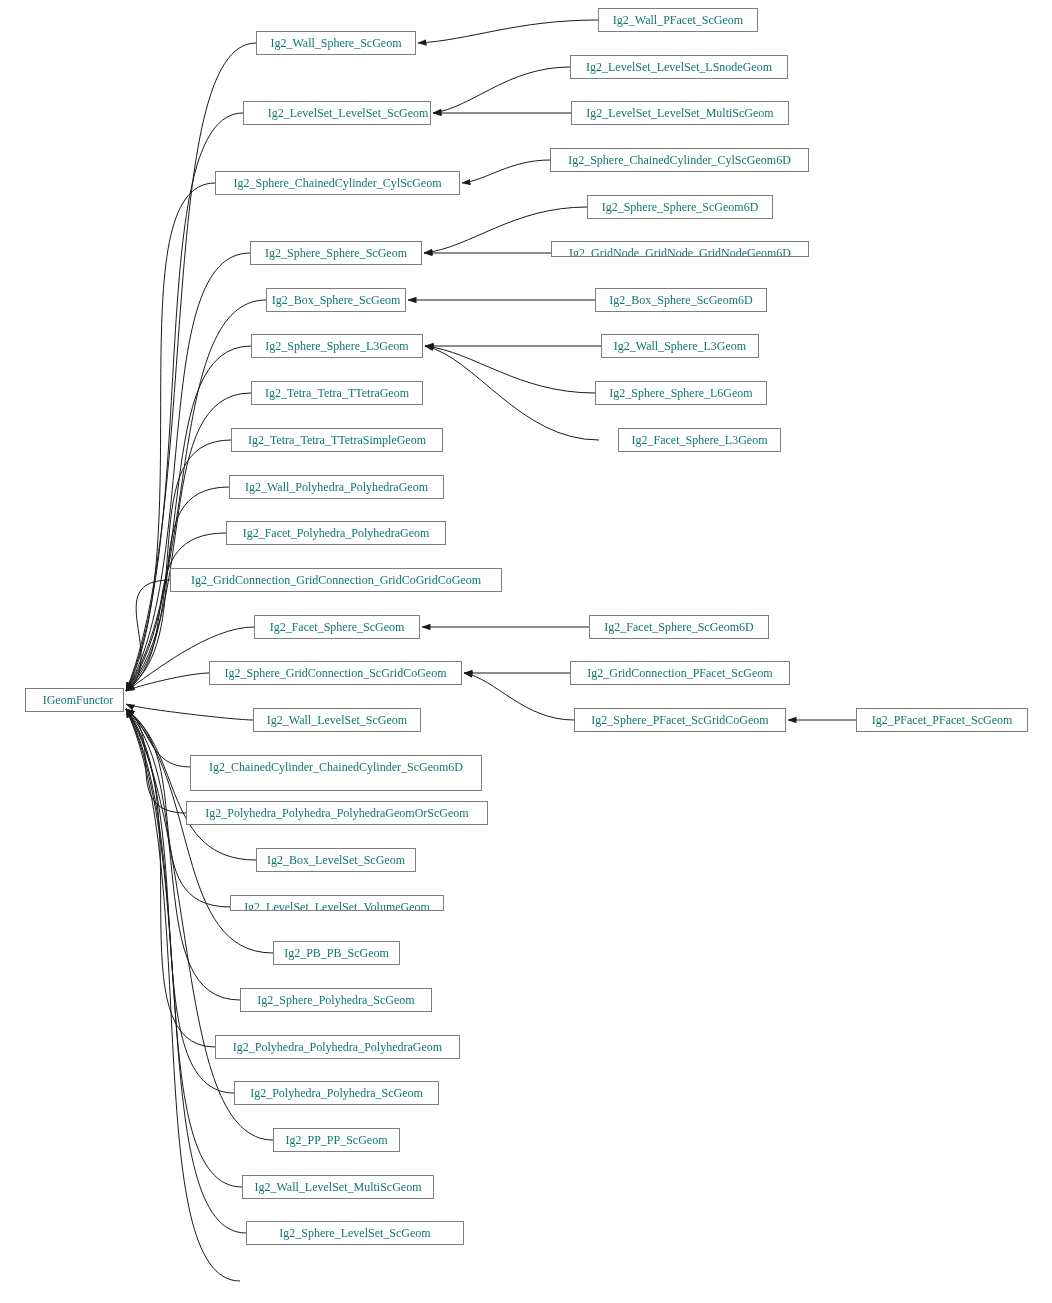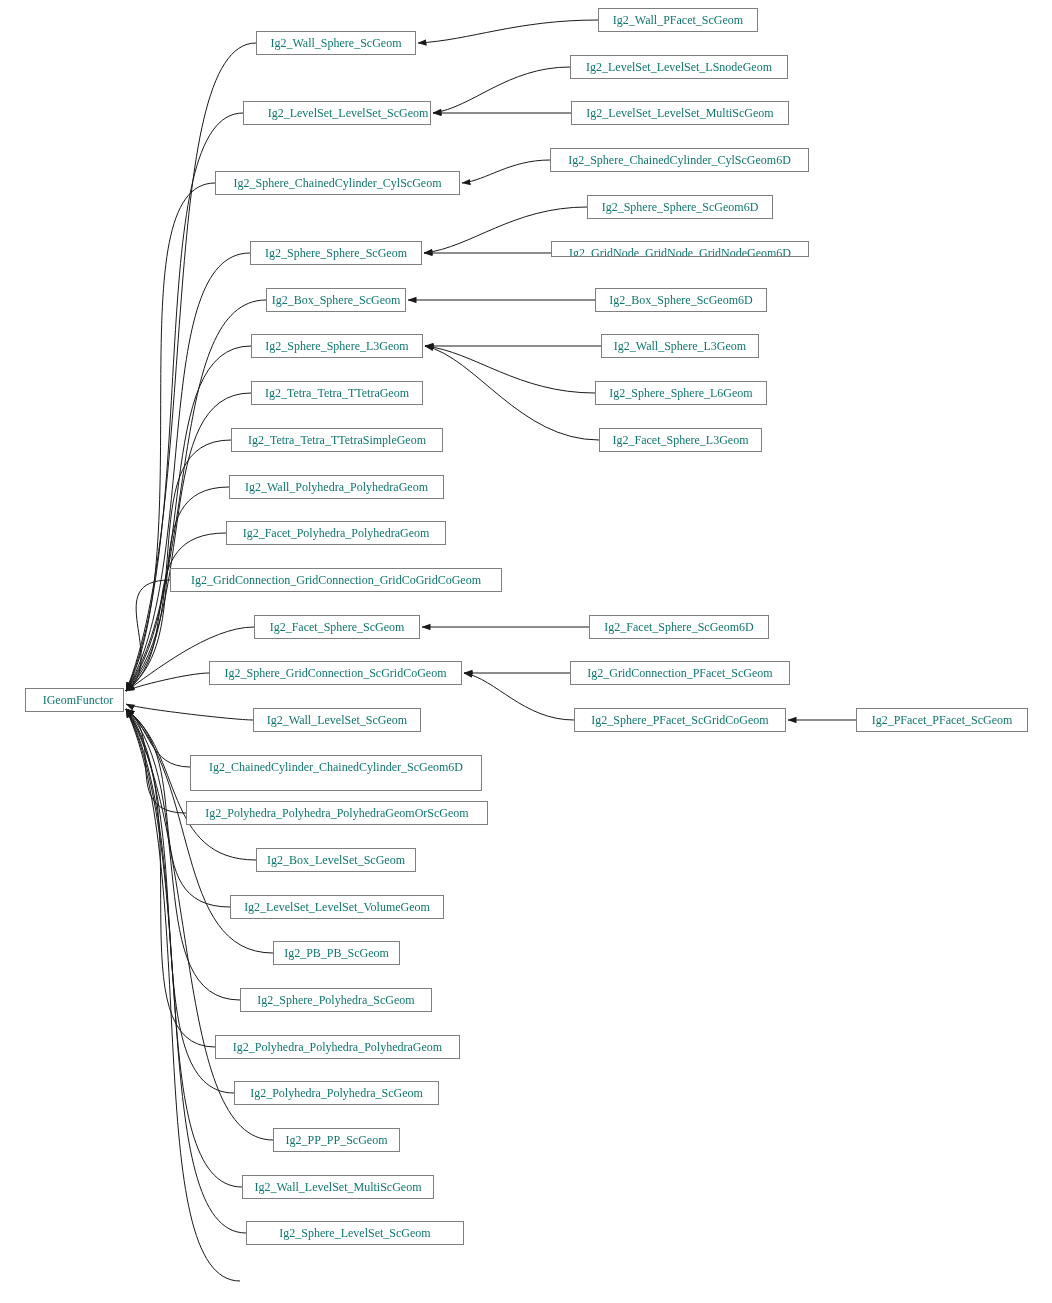--- a/index.html
+++ b/index.html
@@ -91,37 +91,37 @@
       <div class="node" style="left: 215px; top: 171px; width: 245px; height: 24px; line-height: 22px;">Ig2_Sphere_ChainedCylinder_CylScGeom</div>
       <div class="node" style="left: 550px; top: 148px; width: 259px; height: 24px; line-height: 22px;">Ig2_Sphere_ChainedCylinder_CylScGeom6D</div>
       <div class="node" style="left: 250px; top: 241px; width: 172px; height: 24px; line-height: 22px;">Ig2_Sphere_Sphere_ScGeom</div>
       <div class="node" style="left: 587px; top: 195px; width: 186px; height: 24px; line-height: 22px;">Ig2_Sphere_Sphere_ScGeom6D</div>
       <div class="node" style="left: 551px; top: 241px; width: 258px; height: 16px; line-height: 22px;">Ig2_GridNode_GridNode_GridNodeGeom6D</div>
       <div class="node" style="left: 266px; top: 288px; width: 140px; height: 24px; line-height: 22px;">Ig2_Box_Sphere_ScGeom</div>
       <div class="node" style="left: 595px; top: 288px; width: 172px; height: 24px; line-height: 22px;">Ig2_Box_Sphere_ScGeom6D</div>
       <div class="node" style="left: 251px; top: 334px; width: 172px; height: 24px; line-height: 22px;">Ig2_Sphere_Sphere_L3Geom</div>
       <div class="node" style="left: 601px; top: 334px; width: 158px; height: 24px; line-height: 22px;">Ig2_Wall_Sphere_L3Geom</div>
       <div class="node" style="left: 595px; top: 381px; width: 172px; height: 24px; line-height: 22px;">Ig2_Sphere_Sphere_L6Geom</div>
-      <div class="node" style="left: 599px; top: 428px; width: 163px; height: 24px; line-height: 22px;">Ig2_Facet_Sphere_L3Geom</div>
+      <div class="node" style="left: 618px; top: 428px; width: 163px; height: 24px; line-height: 22px;">Ig2_Facet_Sphere_L3Geom</div>
       <div class="node" style="left: 251px; top: 381px; width: 172px; height: 24px; line-height: 22px;">Ig2_Tetra_Tetra_TTetraGeom</div>
       <div class="node" style="left: 231px; top: 428px; width: 212px; height: 24px; line-height: 22px;">Ig2_Tetra_Tetra_TTetraSimpleGeom</div>
       <div class="node" style="left: 229px; top: 475px; width: 215px; height: 24px; line-height: 22px;">Ig2_Wall_Polyhedra_PolyhedraGeom</div>
       <div class="node" style="left: 226px; top: 521px; width: 220px; height: 24px; line-height: 22px;">Ig2_Facet_Polyhedra_PolyhedraGeom</div>
       <div class="node" style="left: 170px; top: 568px; width: 332px; height: 24px; line-height: 22px;">Ig2_GridConnection_GridConnection_GridCoGridCoGeom</div>
       <div class="node" style="left: 254px; top: 615px; width: 166px; height: 24px; line-height: 22px;">Ig2_Facet_Sphere_ScGeom</div>
       <div class="node" style="left: 589px; top: 615px; width: 180px; height: 24px; line-height: 22px;">Ig2_Facet_Sphere_ScGeom6D</div>
       <div class="node" style="left: 209px; top: 661px; width: 253px; height: 24px; line-height: 22px;">Ig2_Sphere_GridConnection_ScGridCoGeom</div>
       <div class="node" style="left: 570px; top: 661px; width: 220px; height: 24px; line-height: 22px;">Ig2_GridConnection_PFacet_ScGeom</div>
       <div class="node" style="left: 253px; top: 708px; width: 168px; height: 24px; line-height: 22px;">Ig2_Wall_LevelSet_ScGeom</div>
       <div class="node" style="left: 574px; top: 708px; width: 212px; height: 24px; line-height: 22px;">Ig2_Sphere_PFacet_ScGridCoGeom</div>
       <div class="node" style="left: 856px; top: 708px; width: 172px; height: 24px; line-height: 22px;">Ig2_PFacet_PFacet_ScGeom</div>
       <div class="node" style="left: 190px; top: 755px; width: 292px; height: 36px; line-height: 22px;">Ig2_ChainedCylinder_ChainedCylinder_ScGeom6D</div>
       <div class="node" style="left: 186px; top: 801px; width: 302px; height: 24px; line-height: 22px;">Ig2_Polyhedra_Polyhedra_PolyhedraGeomOrScGeom</div>
       <div class="node" style="left: 256px; top: 848px; width: 160px; height: 24px; line-height: 22px;">Ig2_Box_LevelSet_ScGeom</div>
-      <div class="node" style="left: 230px; top: 895px; width: 214px; height: 24px; line-height: 22px;">Ig2_LevelSet_LevelSet_VolumeGeom</div>
+      <div class="node" style="left: 230px; top: 895px; width: 214px; height: 16px; line-height: 22px;">Ig2_LevelSet_LevelSet_VolumeGeom</div>
       <div class="node" style="left: 273px; top: 941px; width: 127px; height: 24px; line-height: 22px;">Ig2_PB_PB_ScGeom</div>
       <div class="node" style="left: 240px; top: 988px; width: 192px; height: 24px; line-height: 22px;">Ig2_Sphere_Polyhedra_ScGeom</div>
       <div class="node" style="left: 215px; top: 1035px; width: 245px; height: 24px; line-height: 22px;">Ig2_Polyhedra_Polyhedra_PolyhedraGeom</div>
       <div class="node" style="left: 234px; top: 1081px; width: 205px; height: 24px; line-height: 22px;">Ig2_Polyhedra_Polyhedra_ScGeom</div>
       <div class="node" style="left: 273px; top: 1128px; width: 127px; height: 24px; line-height: 22px;">Ig2_PP_PP_ScGeom</div>
       <div class="node" style="left: 242px; top: 1175px; width: 192px; height: 24px; line-height: 22px;">Ig2_Wall_LevelSet_MultiScGeom</div>
       <div class="node" style="left: 246px; top: 1221px; width: 218px; height: 24px; line-height: 22px;">Ig2_Sphere_LevelSet_ScGeom</div>
       <div class="node" style="left: 240px; top: 1345px; width: 192px; height: 24px; line-height: 22px;">Ig2_Wall_LevelSet_VolumeGeom</div>
     </div>
 </div>

